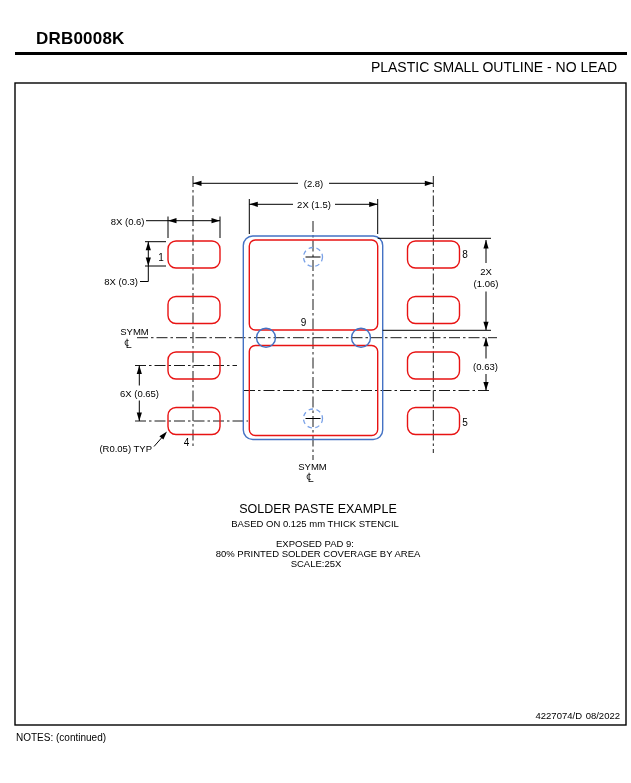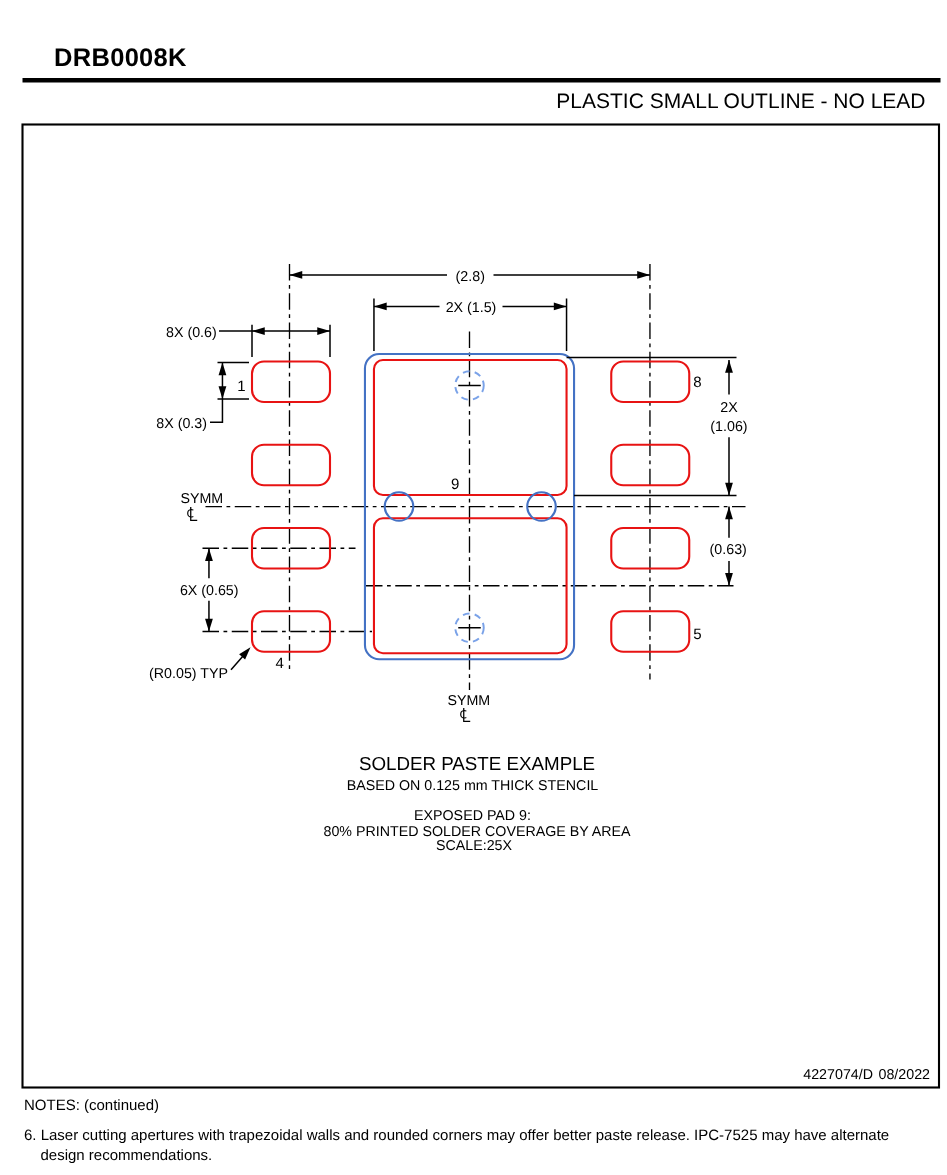--- a/index.html
+++ b/index.html
@@ -154,15 +154,14 @@
       <text class="t95 mid" x="315" y="546.5">EXPOSED PAD 9:</text>
       <text class="t95 mid" x="318" y="557">80% PRINTED SOLDER COVERAGE BY AREA</text>
       <text class="t95 mid" x="316" y="566.5">SCALE:25X</text>
     </g>
 
     <text class="t95 end" x="582" y="719">4227074/D</text>
     <text class="t95 end" x="620" y="719">08/2022</text>
   </svg>
 
   <div class="abs notes-head">NOTES: (continued)</div>
-  <div class="abs note-item"><span>6.</span><span> Laser cutting apertures with trapezoidal walls and rounded corners may offer better paste release. IPC-7525 may have alternate design recommendations.</span></div>
 
 </div>
 
 </body></html>

